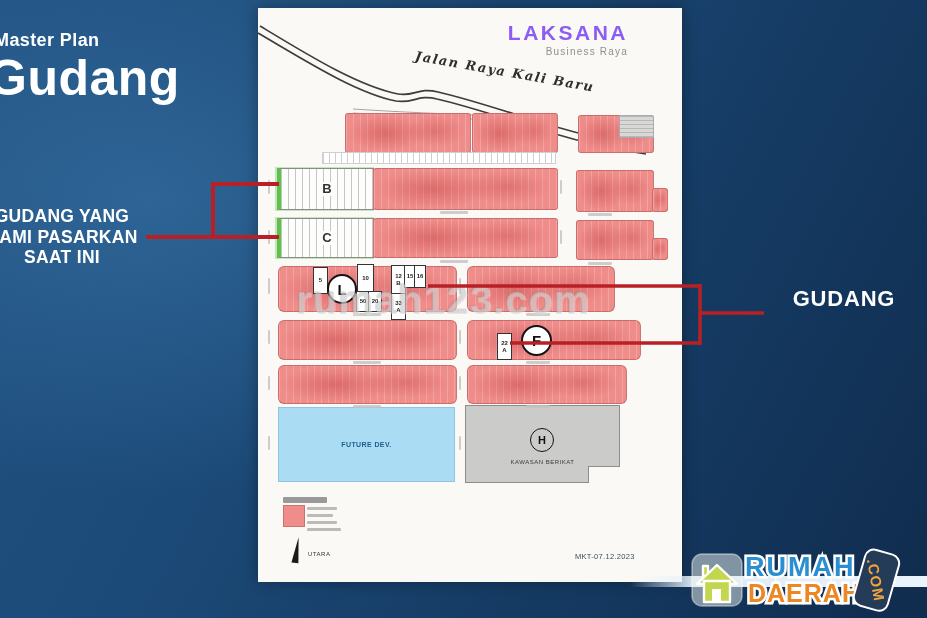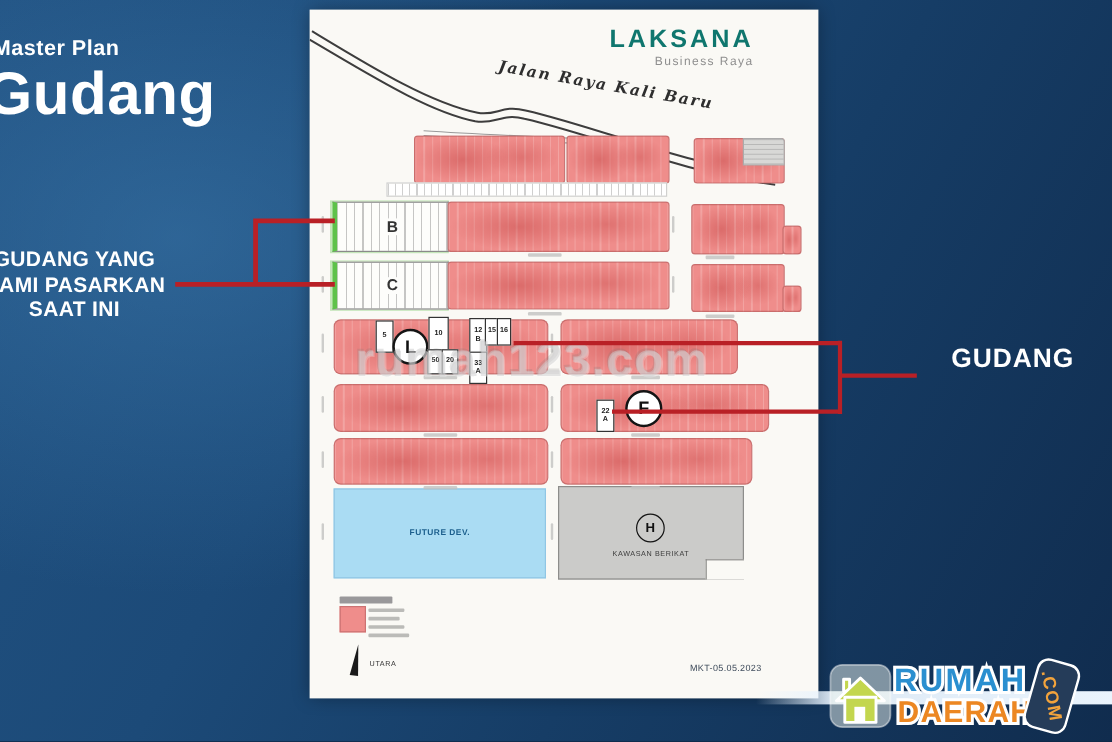--- a/index.html
+++ b/index.html
@@ -14,21 +14,21 @@
   .left-callout{position:absolute;left:-18px;top:206px;width:160px;text-align:center;color:#fff;
     font-size:17.5px;font-weight:800;line-height:20.5px;letter-spacing:.3px;}
   
   .right-callout{position:absolute;left:768px;top:284px;width:152px;text-align:center;color:#fff;
     font-size:22px;font-weight:800;letter-spacing:.8px;line-height:30px;z-index:12;}
   
   .page{position:absolute;left:258px;top:8px;width:424px;height:574px;background:#faf9f5;
     box-shadow:0 0 14px rgba(0,0,0,.35);z-index:1;}
   .page *{position:absolute;}
   .brand{left:200px;top:13px;width:170px;text-align:right;}
-  .brand-name{position:static;display:block;font-size:21px;font-weight:bold;letter-spacing:2.5px;color:#0f766e;}
+  .brand-name{position:static;display:block;font-size:21px;font-weight:bold;letter-spacing:2.5px;color:#8b5cf6;}
   .brand-tag{position:static;display:block;font-size:10px;color:#8f8f8f;letter-spacing:1.2px;margin-top:1px;}
   .road-label{left:156px;top:56px;transform:rotate(10deg);font-family:"DejaVu Serif",serif;
     font-style:italic;font-weight:bold;font-size:13px;letter-spacing:1.5px;color:#2e2e2e;white-space:nowrap;}
   .roadsvg{left:0;top:0;}
   .red{background-color:#ef8d8b;
     background-image:
       radial-gradient(ellipse 45% 70% at 32% 50%, rgba(186,52,52,.38), transparent 70%),
       radial-gradient(ellipse 35% 60% at 72% 45%, rgba(186,52,52,.30), transparent 70%),
       repeating-linear-gradient(90deg, rgba(255,255,255,.20) 0 1px, transparent 1px 7px);
     border:1px solid rgba(176,86,86,.6);border-radius:3px;}
@@ -208,21 +208,21 @@
       <div class="lg-title" style="left:3px;top:1px;width:44px;height:6px"></div>
       <div class="lg-sw" style="left:3px;top:9px;width:20px;height:20px"></div>
       <div class="lg-line" style="left:27px;top:11px;width:30px"></div>
       <div class="lg-line" style="left:27px;top:18px;width:26px"></div>
       <div class="lg-line" style="left:27px;top:25px;width:30px"></div>
       <div class="lg-line" style="left:27px;top:32px;width:34px"></div>
       <div class="north" style="left:13px;top:41px"></div>
       <span class="north-label" style="left:28px;top:55px">UTARA</span>
     </div>
 
-    <div class="mkt">MKT-05.05.2023</div>
+    <div class="mkt">MKT-07.12.2023</div>
   </div>
 
   <div class="watermark">rumah123.com</div>
 
   <svg class="callout-svg" width="927" height="618">
     <path d="M279 184 L213 184 L213 237 L279 237 M146 237 L213 237" fill="none" stroke="#b92026" stroke-width="4"></path>
     <path d="M428 286 L700 286 M510 343 L700 343 M700 284 L700 345 M700 313 L764 313" fill="none" stroke="#b92026" stroke-width="3.5"></path>
   </svg>
 
   <div class="right-callout">

